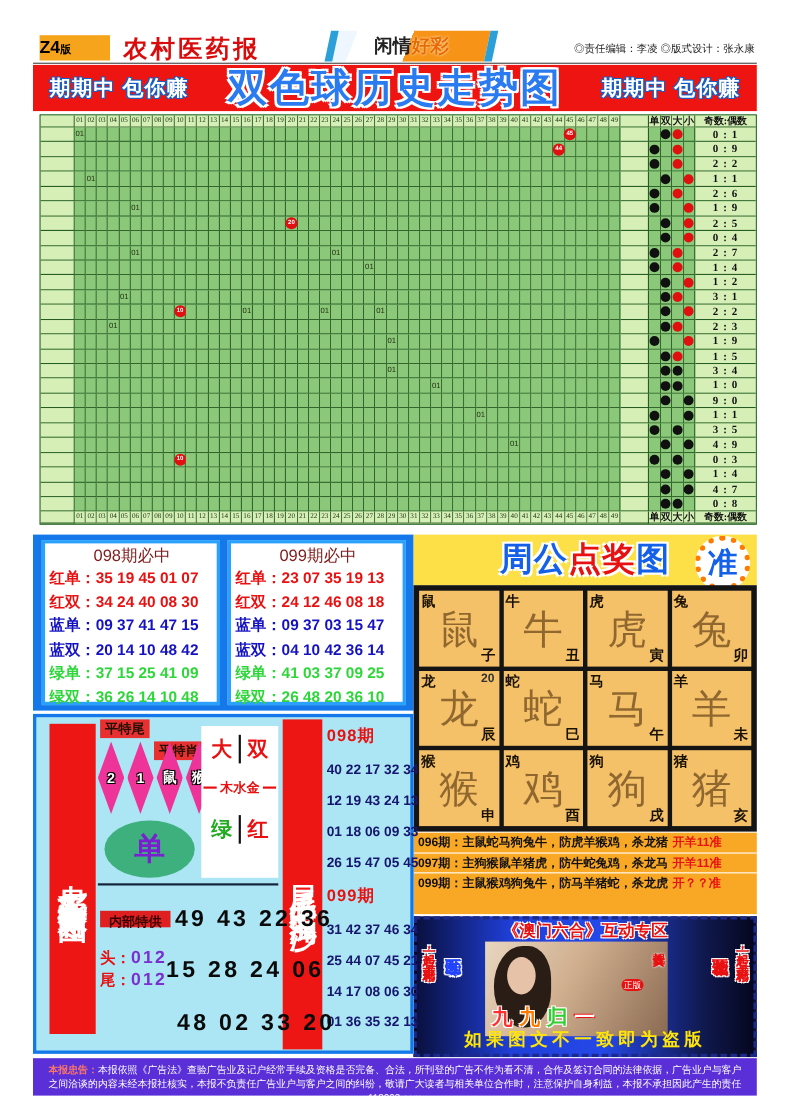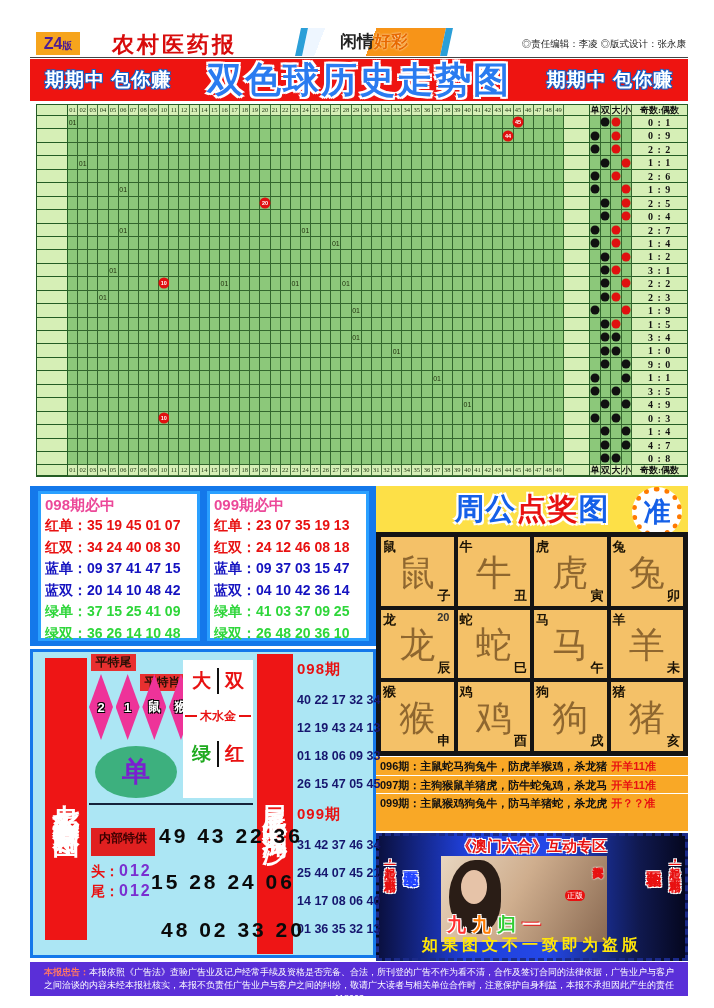--- a/index.html
+++ b/index.html
@@ -2,22 +2,22 @@
 <html><head>
 <meta charset="utf-8">
 <style>
   * { margin:0; padding:0; box-sizing:border-box; }
   html,body { background:#fff; }
   body { font-family:"Liberation Sans", sans-serif; }
   #page { position:relative; width:714px; height:1008px; background:#ffffff; overflow:hidden; }
 
   
   .masthead { position:absolute; left:30px; top:30px; width:658px; height:28px; background:#fff; border-bottom:1px solid #444; }
-  .edition { position:absolute; left:6px; top:2px; width:44px; height:23px; background:#f6a41c; color:#4c1d95;
-             font-weight:bold; font-size:16px; text-align:center; line-height:23px; }
+  .edition { position:absolute; left:6px; top:2px; width:64px; height:23px; background:#f6a41c; color:#000000;
+             font-weight:bold; font-size:16px; line-height:23px; }
   .edition small { font-size:10px; font-weight:bold; }
   .paper-name { position:absolute; left:82px; top:0px; font-size:22px; font-weight:bold; color:#d80c0c;
                 letter-spacing:3px; font-family:"Liberation Serif", serif; }
   .flag { position:absolute; left:268px; top:-2px; width:152px; height:28px;
           background:linear-gradient(100deg,#eef6ff 0 12%,#ffffff 12% 48%,#f79418 48% 100%);
           border-left:7px solid #2b9fd8; border-right:7px solid #2b9fd8; transform:skewX(-12deg); 
           text-align:center; line-height:27px; }
   .flag span { display:inline-block; transform:skewX(12deg); font-size:17px; font-weight:bold; }
   .flag .fx1 { color:#222; }
   .fx2 { color:#e86a00; text-shadow:0 0 2px #fff; }
@@ -47,21 +47,21 @@
   .hd .rt { font-size:9px; line-height:11px; letter-spacing:0; }
   .dot { position:absolute; left:50%; top:50%; width:9px; height:9px; border-radius:50%; transform:translate(-50%,-50%); }
   .dot.k { background:#101010; } .dot.r { background:#e01010; }
   .mk { position:absolute; left:50%; top:50%; transform:translate(-50%,-50%); font-size:7px; color:#22320e; white-space:nowrap; }
   .ball { position:absolute; left:50%; top:50%; width:11px; height:11px; border-radius:50%; transform:translate(-50%,-50%);
           background:#e01010; color:#fff; font-size:5.5px; font-weight:bold; text-align:center; line-height:11px; }
 
   
   .blue-band { position:absolute; left:30px; top:486px; width:346px; height:160px; background:#1478ea; }
   .bz-box { position:absolute; top:5px; width:162px; height:150px; background:#fff; border:3px solid #2aa0ff; padding:2px 4px; }
-  .bz-title { font-size:15px; font-weight:bold; color:#ec4899; }
+  .bz-title { font-size:15px; font-weight:normal; color:#7f1d1d;margin-left:40px; }
   .bz-row { font-size:14px; font-weight:bold; white-space:nowrap; line-height:21.5px; }
   .bz-red { color:#e81111; } .bz-blue { color:#1412c0; } .bz-green { color:#2ed63a; }
 
   
   .zg-banner { position:absolute; left:376px; top:486px; width:312px; height:46px; background:#fde047;
                text-align:center; line-height:46px; }
   .zg-banner span { font-size:30px; font-weight:bold; letter-spacing:1px;
      text-shadow:-2px -2px 0 #fff,2px -2px 0 #fff,-2px 2px 0 #fff,2px 2px 0 #fff; }
   .zg-b { color:#1560e8; } .zg-r { color:#e81111; }
   .zhun { position:absolute; left:632px; top:487px; width:50px; height:50px; border-radius:50%;
@@ -128,21 +128,21 @@
   .wbox-mid { margin-top:14px; font-size:12px; font-weight:bold; color:#e81111; position:relative; }
   .wbox-mid:before, .wbox-mid:after { content:""; position:absolute; top:7px; width:12px; height:2px; background:#e81111; }
   .wbox-mid:before { left:2px; } .wbox-mid:after { right:2px; }
   .wbox-row2 { margin-top:16px; }
   .wbox-row2 .wl { color:#1faa1f; }
   .issues { position:absolute; left:264px; top:8px; width:106px; height:276px; display:flex; flex-direction:column;
             justify-content:space-between; }
   .iss-t { font-size:15px; font-weight:bold; color:#e81111; letter-spacing:1px; }
   .iss-n { font-size:12.5px; font-weight:bold; color:#16166e; white-space:nowrap; }
   .divline { position:absolute; left:56px; top:151px; width:164px; height:2px; background:#15233a; }
-  .neibu { position:absolute; left:58px; top:176px; width:64px; height:28px; background:#e02020; color:#3a0000;
+  .neibu { position:absolute; left:58px; top:176px; width:64px; height:15px; background:#e02020; color:#3a0000;
            font-weight:bold; font-size:12px; text-align:center; line-height:20px; }
   .bignum { position:absolute; font-size:21px; font-weight:bold; color:#0a0a0a; letter-spacing:3px; white-space:nowrap; }
   .bn1 { left:126px; top:172px; } .bn2 { left:118px; top:218px; } .bn3 { left:128px; top:266px; }
   .htrow { position:absolute; left:58px; font-size:14px; font-weight:bold; color:#e81111; white-space:nowrap; }
   .htrow b { color:#7a2fd0; font-size:16px; letter-spacing:2px; }
   .ht1 { top:210px; } .ht2 { top:230px; }
 
   
   .footer { position:absolute; left:30px; top:962px; width:658px; height:34px; background:#5a2fd8; color:#fff;
             font-size:9px; text-align:center; padding-top:4px; line-height:13px; }
@@ -2080,21 +2080,21 @@
     <div class="vbanner www">尾尾必中大浪淘沙</div>
     <div class="issues">
         <div class="iss-t">098期</div>
         <div class="iss-n">40 22 17 32 34</div>
         <div class="iss-n">12 19 43 24 13</div>
         <div class="iss-n">01 18 06 09 33</div>
         <div class="iss-n">26 15 47 05 45</div>
         <div class="iss-t">099期</div>
         <div class="iss-n">31 42 37 46 34</div>
         <div class="iss-n">25 44 07 45 21</div>
-        <div class="iss-n">14 17 08 06 40</div>
+        <div class="iss-n">14 17 08 06 30</div>
         <div class="iss-n">01 36 35 32 13</div>
       </div>
     <div class="divline"></div>
     <div class="neibu">内部特供</div>
     <div class="bignum bn1">49 43 22 36</div>
     <div class="bignum bn2">15 28 24 06</div>
     <div class="bignum bn3">48 02 33 20</div>
     <div class="htrow ht1"><span>头：</span><b>012</b></div>
     <div class="htrow ht2"><span>尾：</span><b>012</b></div>
   </div>

